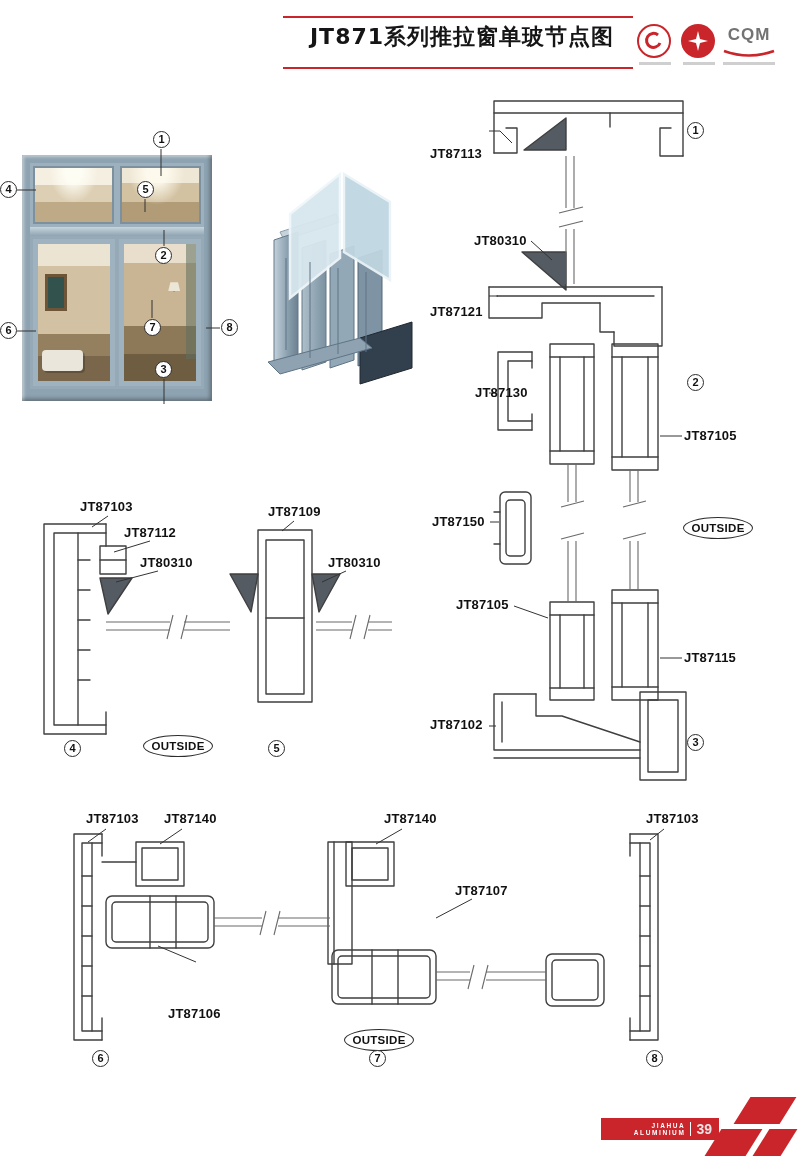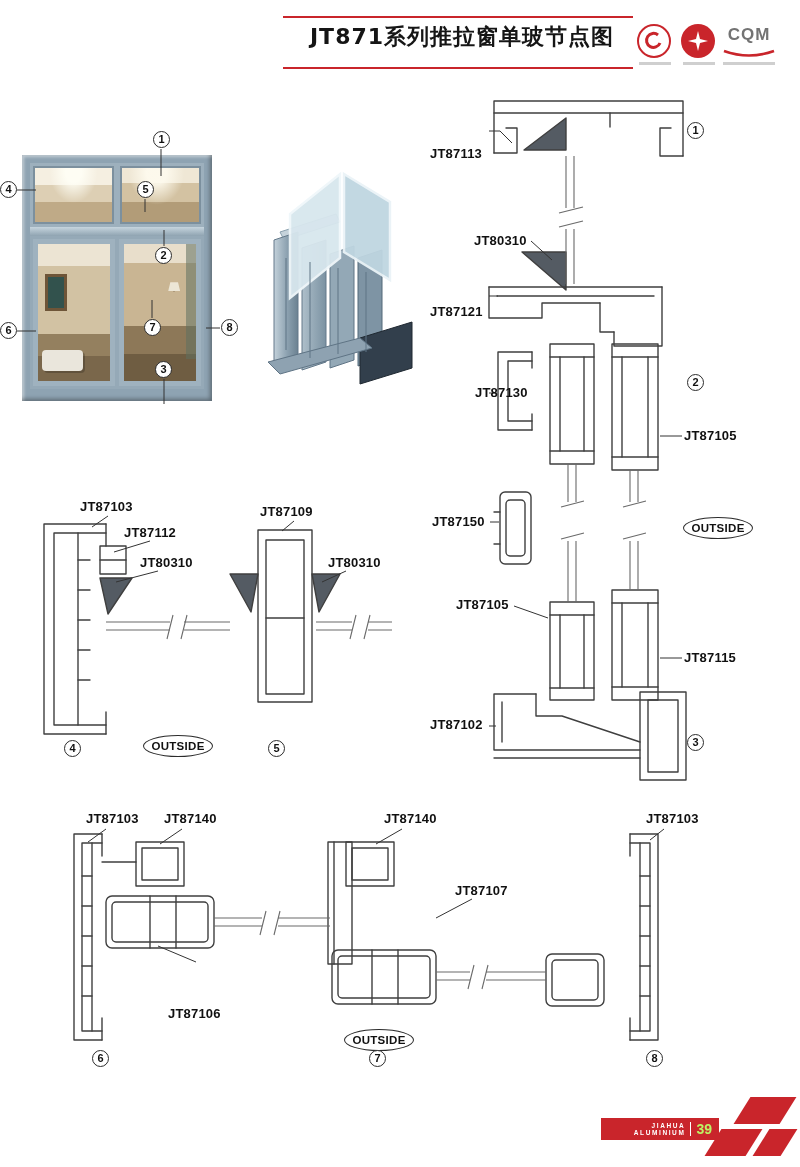--- a/index.html
+++ b/index.html
@@ -59,21 +59,21 @@
       box-sizing:border-box;font:700 11px/14px "Liberation Sans",sans-serif;text-align:center;color:#111;}
   .outside{position:absolute;z-index:5;width:70px;height:22px;border:1.5px solid #2c2c2c;border-radius:50%;background:#fff;
            box-sizing:border-box;display:flex;align-items:center;justify-content:center;
            font:700 11.5px "Liberation Sans",sans-serif;color:#111;letter-spacing:.3px;}
   
   .footer-band{position:absolute;left:601px;top:1118px;width:118px;height:22px;background:#c9252b;z-index:4;
                display:flex;align-items:center;justify-content:flex-end;gap:5px;padding-right:7px;box-sizing:border-box;}
   .brand{display:flex;flex-direction:column;align-items:flex-end;line-height:1.15;}
   .brand span{font:600 6.5px "Liberation Sans",sans-serif;color:#ffffff;letter-spacing:1.6px;}
   .band-divider{width:1px;height:14px;background:#ffffff;}
-  .page-number{font:800 14px "Liberation Sans",sans-serif;color:#bef264;}
+  .page-number{font:800 14px "Liberation Sans",sans-serif;color:#e5e5e5;}
   .flag-p{position:absolute;background:#c9252b;transform:skewX(-32deg);z-index:4;}
   .flag-p1{left:742px;top:1097px;width:46px;height:27px;}
   .flag-p2{left:713px;top:1129px;width:41px;height:27px;}
   .flag-p3{left:761px;top:1129px;width:28px;height:27px;}
 </style>
 </head>
 <body>
 
 <div class="page">
 
@@ -306,21 +306,21 @@
   <div class="lbl" style="left:430px;top:273px;margin-top:32px;">JT87121</div>
   <div class="lbl" style="left:430px;top:386px;margin-left:45px;">JT87130</div>
   <div class="lbl" style="left:684px;top:429px;">JT87105</div>
   <div class="lbl" style="left:432px;top:515px;">JT87150</div>
   <div class="lbl" style="left:456px;top:598px;">JT87105</div>
   <div class="lbl" style="left:684px;top:651px;">JT87115</div>
   <div class="lbl" style="left:430px;top:718px;">JT87102</div>
   <div class="lbl" style="left:80px;top:500px;">JT87103</div>
   <div class="lbl" style="left:124px;top:526px;">JT87112</div>
   <div class="lbl" style="left:140px;top:556px;">JT80310</div>
-  <div class="lbl" style="left:260px;top:505px;">JT87109</div>
+  <div class="lbl" style="left:268px;top:505px;">JT87109</div>
   <div class="lbl" style="left:328px;top:556px;">JT80310</div>
   <div class="lbl" style="left:86px;top:812px;">JT87103</div>
   <div class="lbl" style="left:164px;top:812px;">JT87140</div>
   <div class="lbl" style="left:384px;top:812px;">JT87140</div>
   <div class="lbl" style="left:455px;top:884px;">JT87107</div>
   <div class="lbl" style="left:168px;top:963px;margin-top:44px;">JT87106</div>
   <div class="lbl" style="left:646px;top:812px;">JT87103</div>
 
   <div class="outside" style="left:683px;top:517px;">OUTSIDE</div>
   <div class="outside" style="left:143px;top:735px;">OUTSIDE</div>

